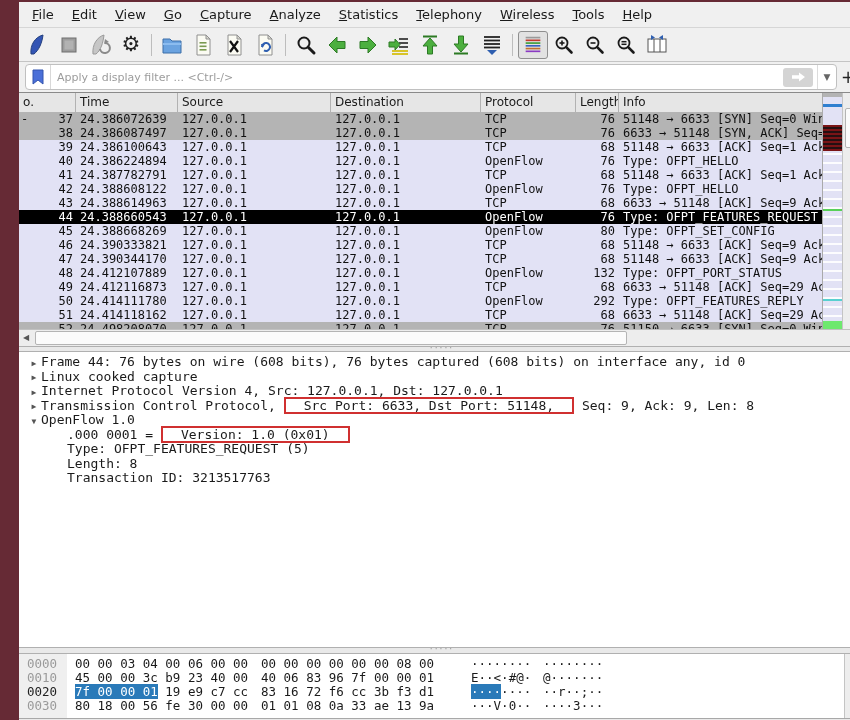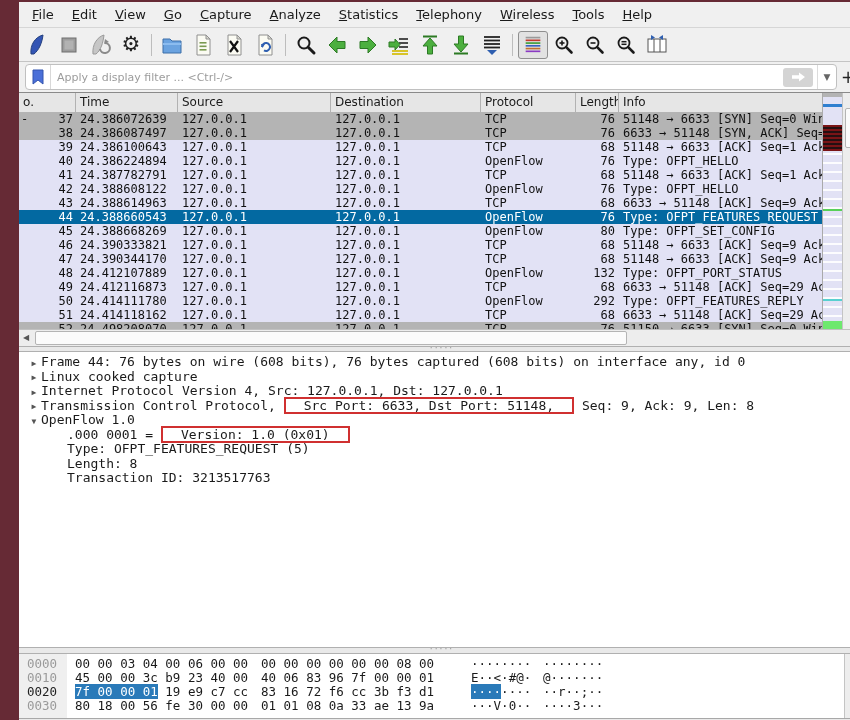--- a/index.html
+++ b/index.html
@@ -32,21 +32,21 @@
   
   .plist{height:236px;position:relative;background:#ffffff;}
   .pgrid{display:grid;grid-template-columns:57px 102px 153px 150px 95px 43px 1fr;}
   .phead{position:absolute;left:0;top:0;width:806px;height:19px;background:#e6e6e6;border-bottom:1px solid #9a9a9a;font-family:"DejaVu Sans",sans-serif;font-size:12px;}
   .phc{border-right:1px solid #b2b2b2;padding:2px 0 0 4px;white-space:nowrap;overflow:hidden;}
   .prows{position:absolute;left:0;top:19px;width:806px;height:217px;overflow:hidden;
          font-family:"DejaVu Sans Mono","Liberation Mono",monospace;font-size:12px;}
   .prow{height:14px;line-height:14px;white-space:nowrap;}
   .prow.tcp{background:#e2e2f5;color:#111;}
   .prow.gray{background:#b4b4b4;color:#111;}
-  .prow.sel{background:#0369a1;color:#ffffff;}
+  .prow.sel{background:#000000;color:#ffffff;}
   .pc{overflow:hidden;white-space:nowrap;padding-left:4px;}
   .pc.num{text-align:right;padding-right:3px;display:flex;justify-content:space-between;padding-left:2px;}
   .pc.len{text-align:right;padding-right:4px;padding-left:0;}
 
   
   .minimap{position:absolute;right:22px;top:0;width:20px;height:236px;background:#e2e2f5;border-left:1px solid #aaa;}
   .mseg{position:absolute;left:0;right:0;}
   .mseg.hatch{background:repeating-linear-gradient(to bottom,#7a1416 0 2px,#241012 2px 4px);}
   .mseg.stripes{background:repeating-linear-gradient(to bottom,rgba(255,255,255,.9) 0 2px,rgba(255,255,255,0) 2px 9px);}
   .vscroll{position:absolute;right:0;top:0;width:22px;height:236px;background:#ededed;border-left:1px solid #c4c4c4;}

